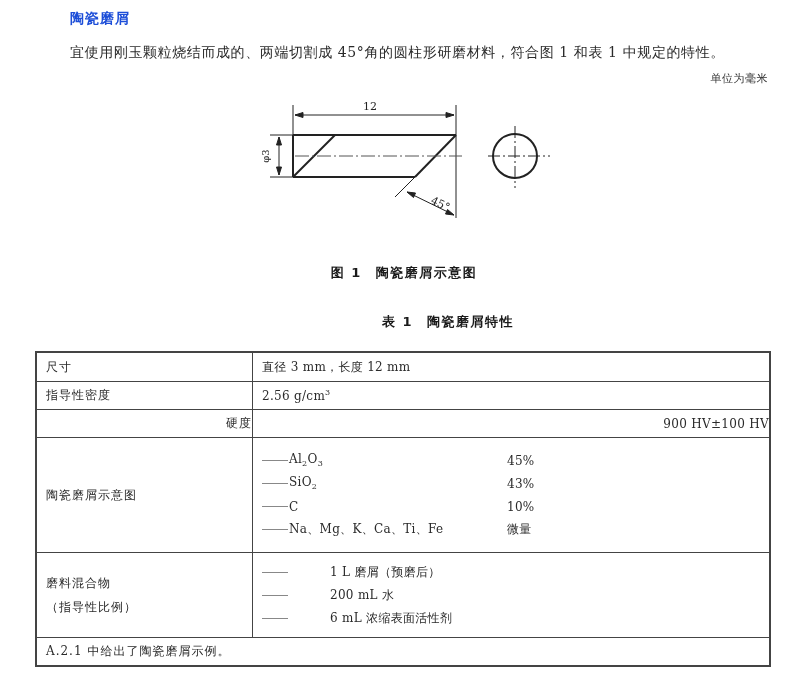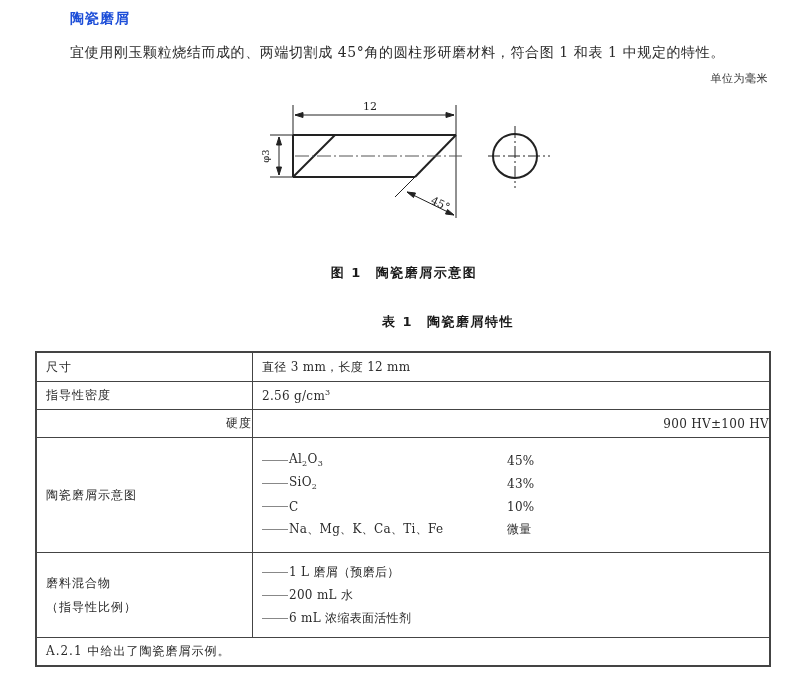--- a/index.html
+++ b/index.html
@@ -40,21 +40,21 @@
   td.c2 { letter-spacing: 0.3px; }
   tr.r1 td { height: 28px; }
   tr.r2 td { height: 27px; }
   tr.r3 td { height: 27px; text-align: right; }
   tr.r4 td { height: 114px; }
   tr.r5 td { height: 84px; }
   tr.r6 td { height: 27px; }
   .dashrow { display: flex; align-items: center; height: 23px; }
   .dash { display: inline-block; width: 26px; border-top: 1px solid #888; margin-right: 1px; }
   .comp-name { width: 218px; }
-  .mix .dashrow { height: 23px; }
+  .mix .dashrow { height: 23px; gap: 41px; }
   sub, sup { font-size: 8px; }
   .twoline div { line-height: 24px; }
 </style>
 </head>
 <body>
 
 <div class="abs heading">陶瓷磨屑</div>
 <div class="abs para">宜使用刚玉颗粒烧结而成的、两端切割成 45°角的圆柱形研磨材料，符合图 1 和表 1 中规定的特性。</div>
 <div class="abs unit">单位为毫米</div>
 

